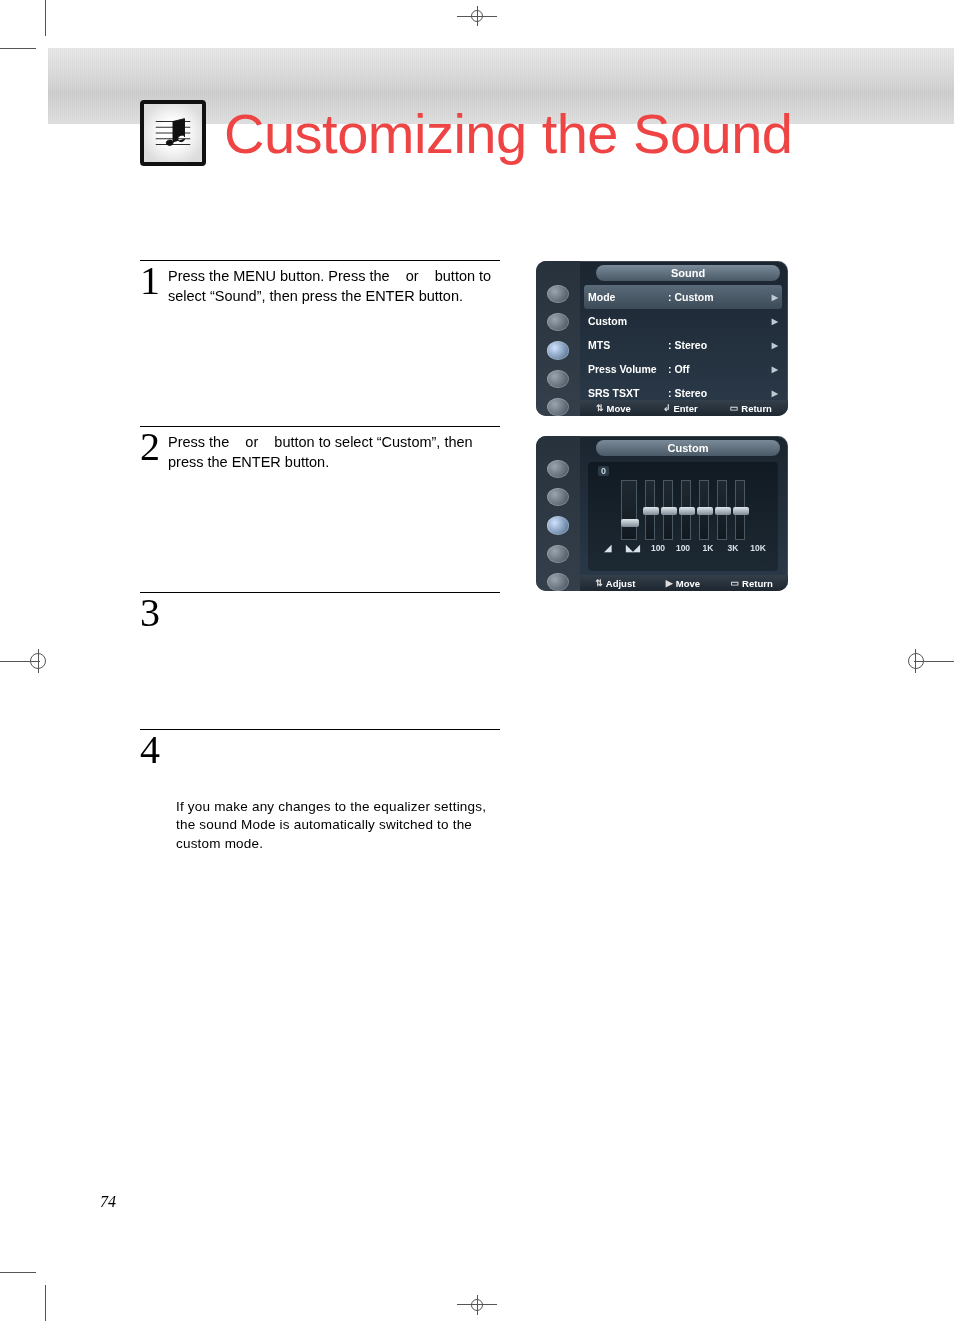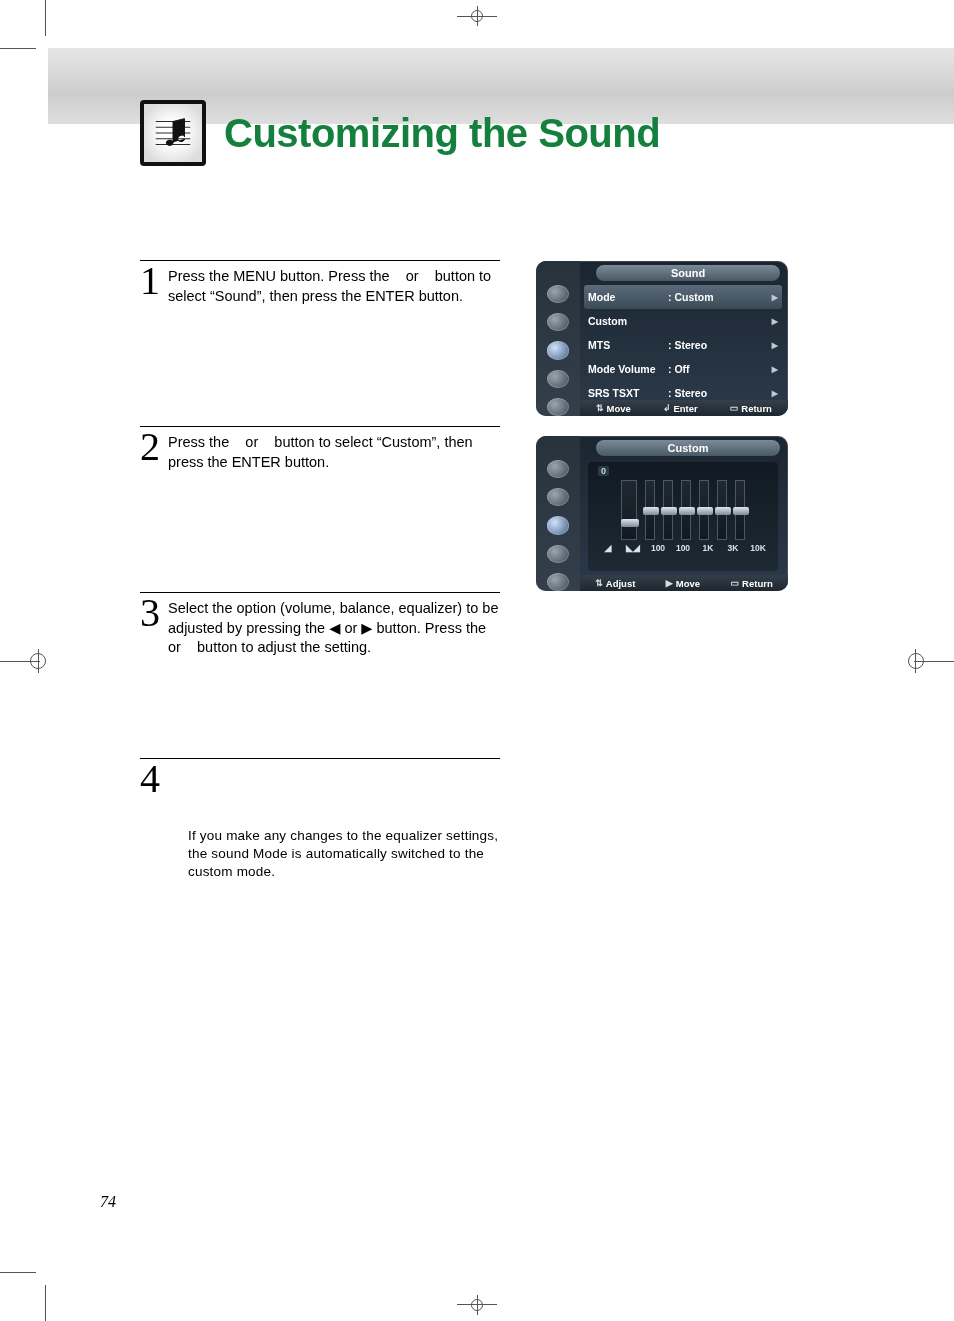--- a/index.html
+++ b/index.html
@@ -58,24 +58,24 @@
   }
   .music-icon-box {
     width: 66px; height: 66px;
     background: radial-gradient(ellipse at center, #fff 30%, #ddd 80%);
     border: 4px solid #111;
     border-radius: 4px;
     display: flex; align-items: center; justify-content: center;
   }
   .music-icon-box svg { width: 46px; height: 46px; }
   .page-title {
-    font-size: 40px;
-    font-weight: 700;
+    font-size: 56px;
+    font-weight: 400;
     letter-spacing: -0.5px;
-    color: #15803d;
+    color: #ef4444;
   }
 
   
   .content {
     position: absolute;
     top: 260px; left: 140px;
     width: 650px;
   }
   .step {
     border-top: 1px solid #000;
@@ -94,21 +94,21 @@
   }
   .step-text {
     font-size: 14.5px;
     line-height: 1.35;
     padding-top: 2px;
   }
   .note {
     font-size: 13.5px;
     font-style: normal;
     line-height: 1.35;
-    margin-left: 48px;
+    margin-left: 36px;
     margin-top: 32px;
     width: 320px;
     font-family: "Arial Narrow", Arial, sans-serif;
     letter-spacing: 0.2px;
   }
 
   .page-num {
     position: absolute;
     left: 100px;
     bottom: 110px;
@@ -255,21 +255,20 @@
     <div class="step-text">Press the MENU button. Press the &nbsp;&nbsp; or &nbsp;&nbsp; button to select “Sound”, then press the ENTER button.</div>
   </div>
 
   <div class="step">
     <div class="step-num">2</div>
     <div class="step-text">Press the &nbsp;&nbsp; or &nbsp;&nbsp; button to select “Custom”, then press the ENTER button.</div>
   </div>
 
   <div class="step step-3">
     <div class="step-num">3</div>
-    <div class="step-text">Select the option (volume, balance, equalizer) to be adjusted by pressing the ◀ or ▶ button. Press the &nbsp;&nbsp; or &nbsp;&nbsp; button to adjust the setting.</div>
   </div>
 
   <div class="step" style="margin-bottom:0;">
     <div class="step-num">4</div>
   </div>
 
   <div class="note">If you make any changes to the equalizer settings, the sound Mode is automatically switched to the custom mode.</div>
 </div>
 
 <div class="osd osd-1">
@@ -291,21 +290,21 @@
       <span class="lab">Custom</span>
       <span class="val"></span>
       <span class="chev">▶</span>
     </div>
     <div class="osd-row">
       <span class="lab">MTS</span>
       <span class="val">:  Stereo</span>
       <span class="chev">▶</span>
     </div>
     <div class="osd-row">
-      <span class="lab">Mode Volume</span>
+      <span class="lab">Press Volume</span>
       <span class="val">:  Off</span>
       <span class="chev">▶</span>
     </div>
     <div class="osd-row">
       <span class="lab">SRS TSXT</span>
       <span class="val">:  Stereo</span>
       <span class="chev">▶</span>
     </div>
     <div class="osd-row">
       <span class="lab">Internal Mute</span>

